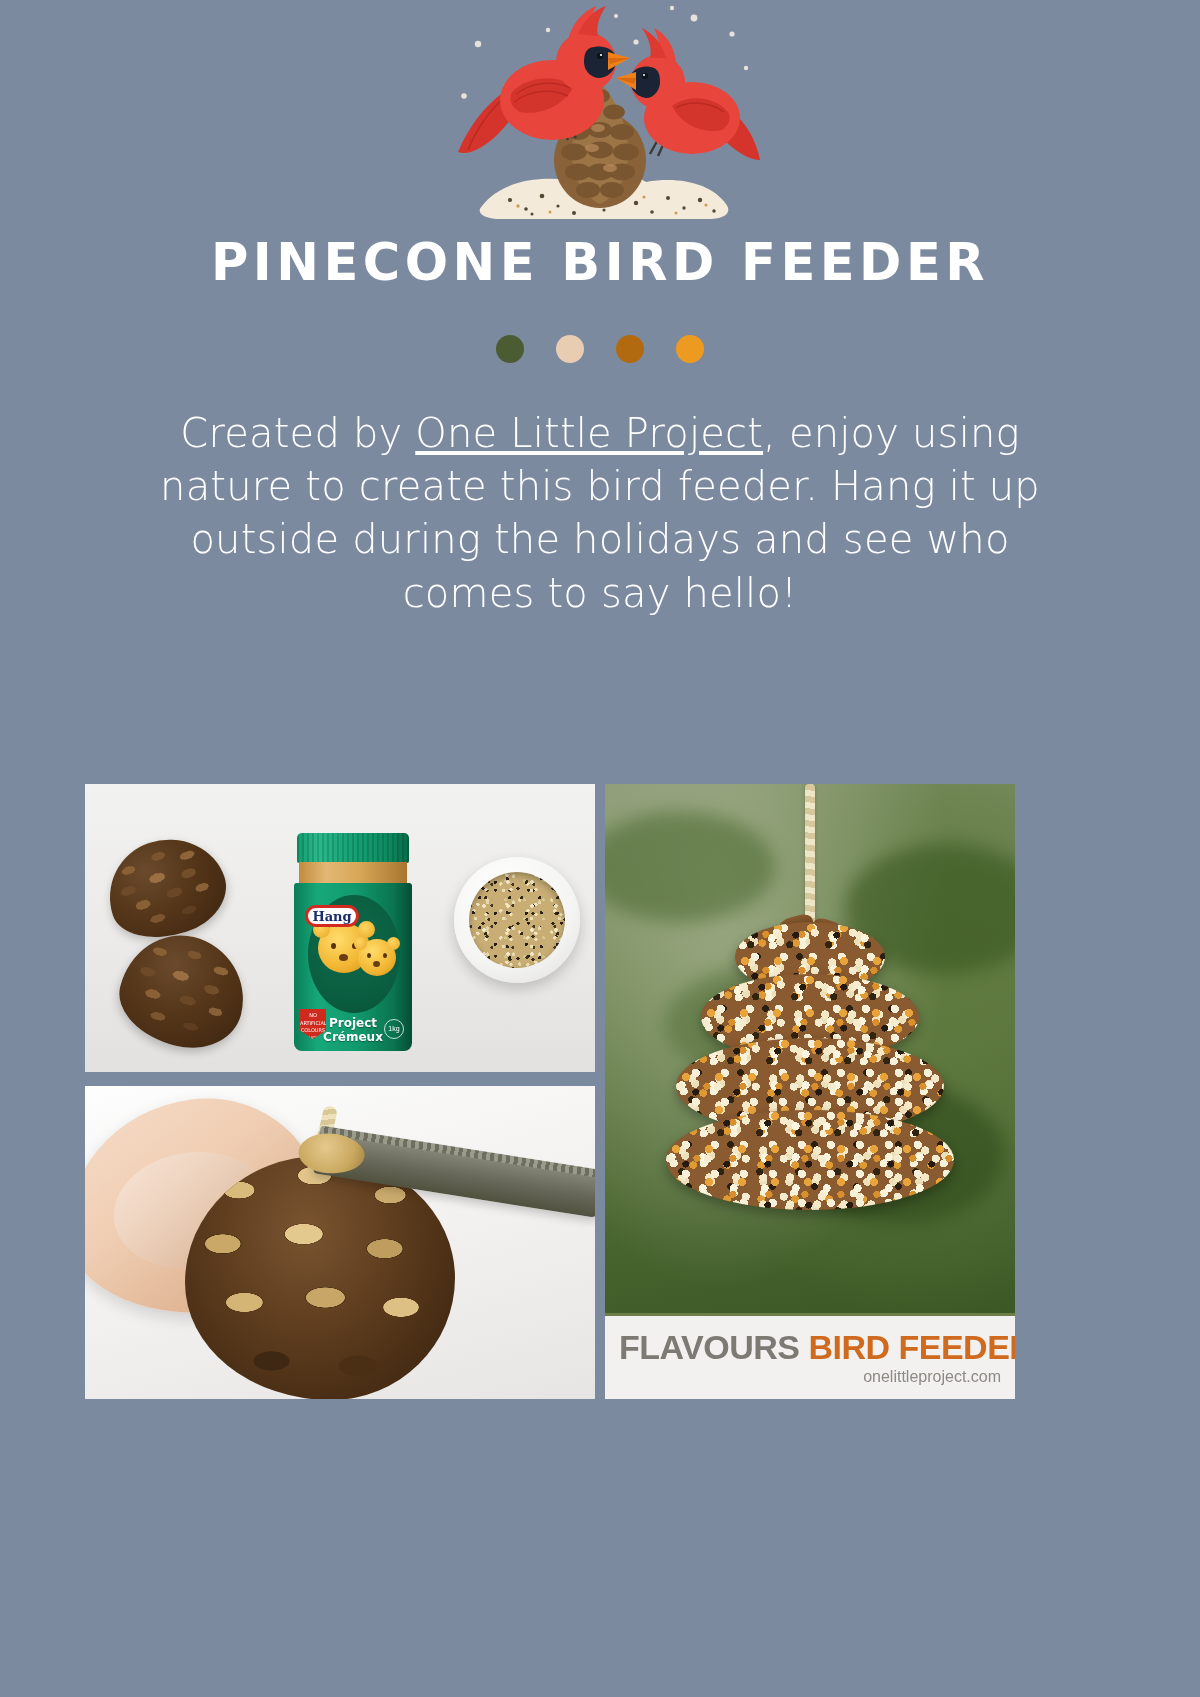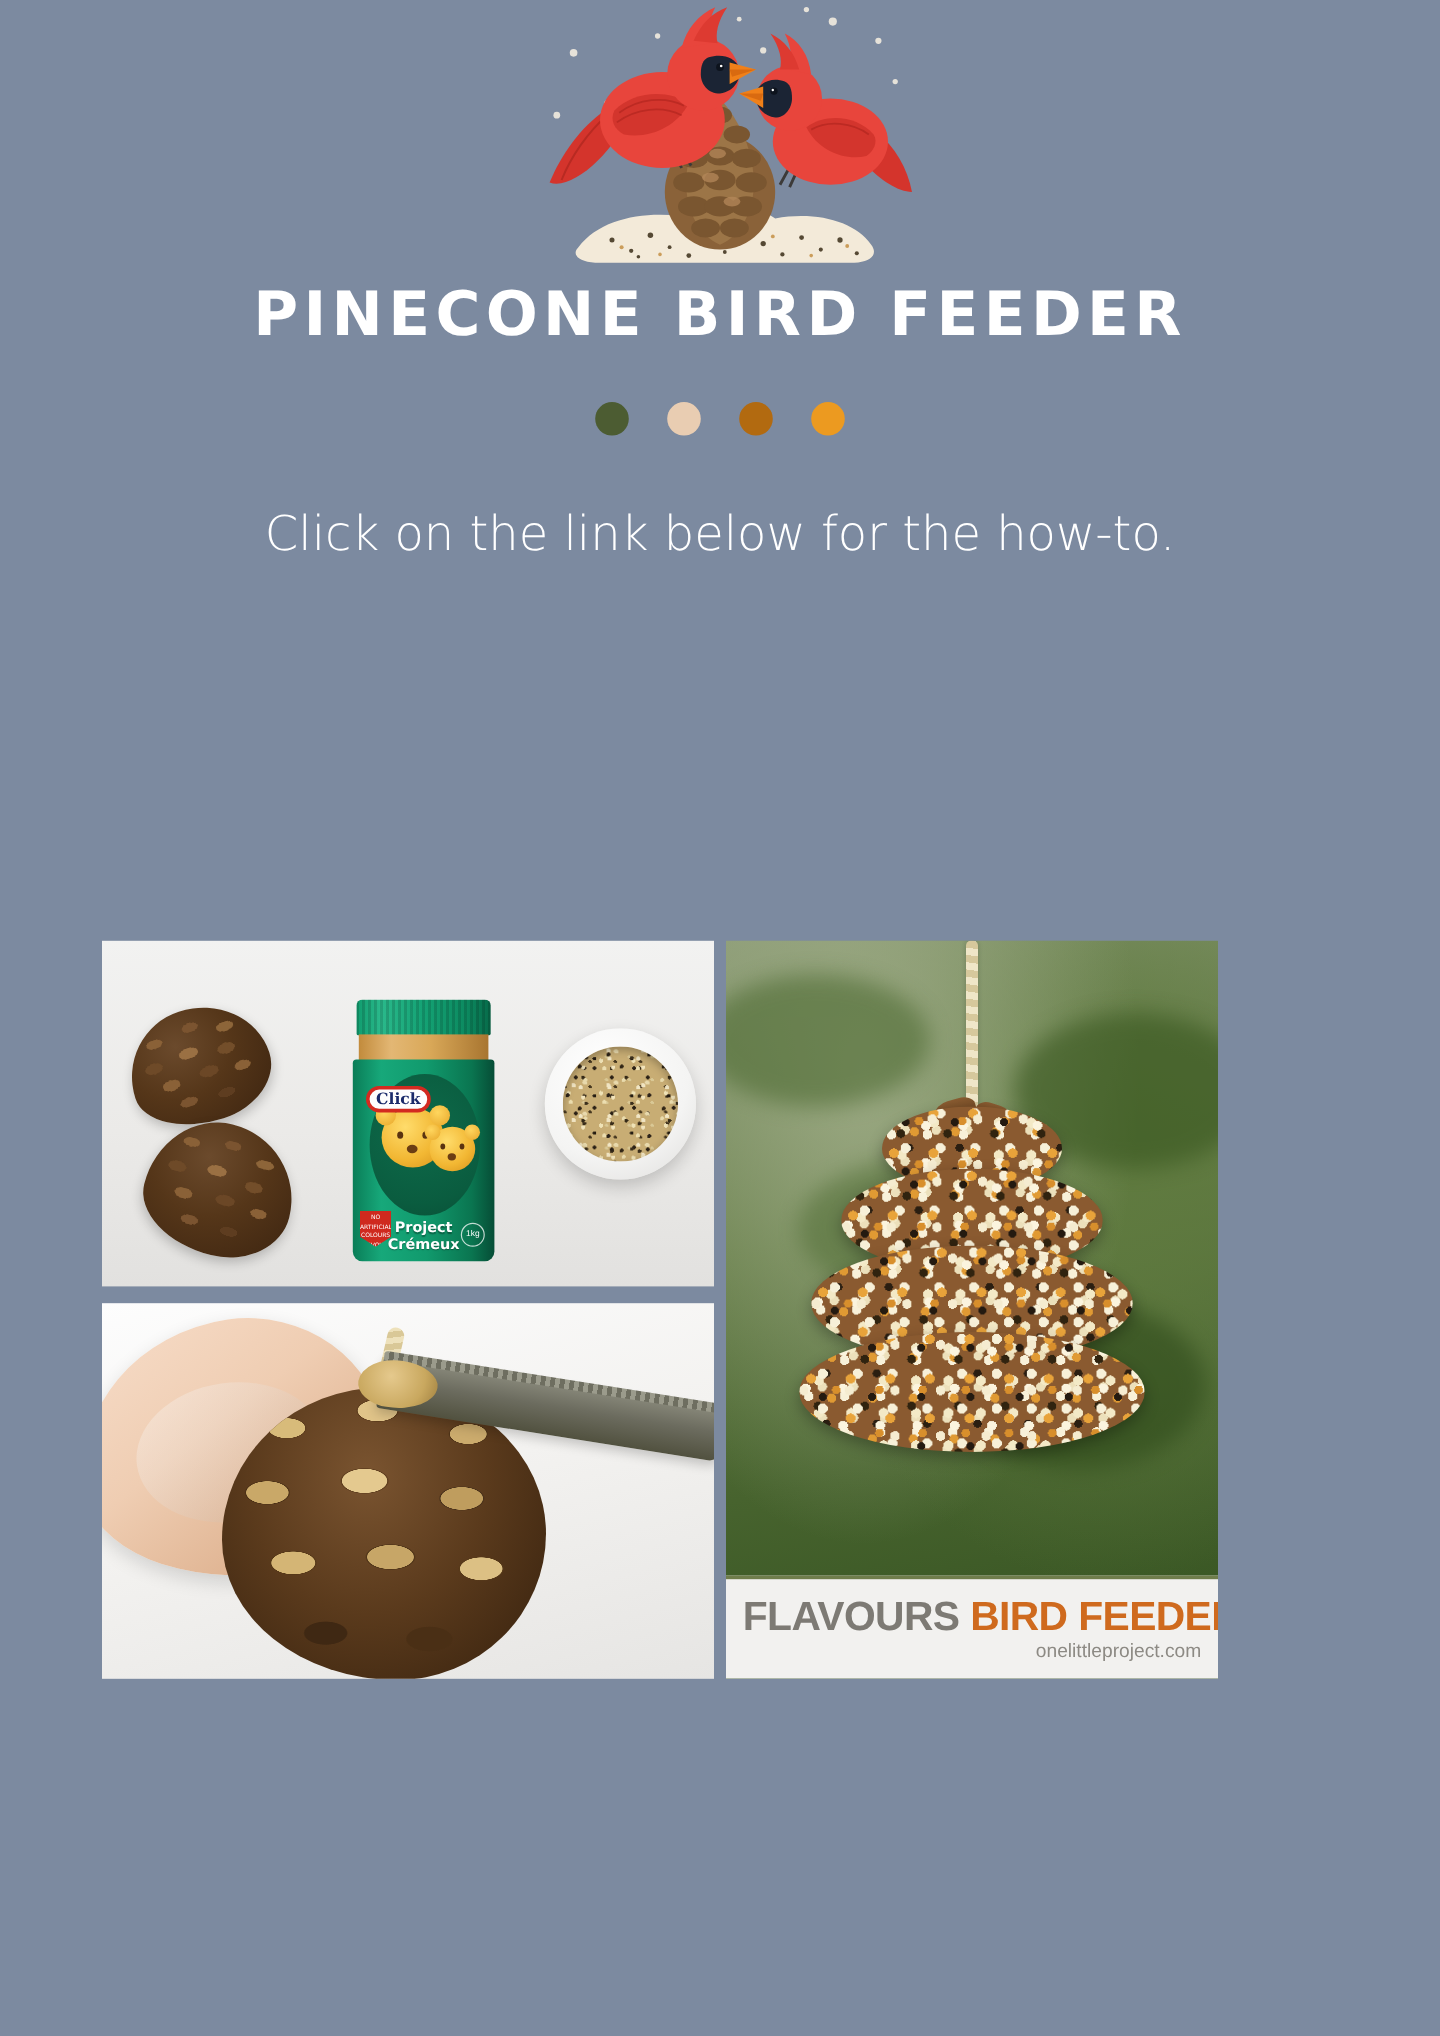--- a/index.html
+++ b/index.html
@@ -499,21 +499,21 @@
 <h1 class="title">PINECONE BIRD FEEDER</h1>
 
 <div class="dot-row">
   <span class="dot" style="background:#4c5c32"></span>
   <span class="dot" style="background:#e9cdb2"></span>
   <span class="dot" style="background:#b26a10"></span>
   <span class="dot" style="background:#ec9a20"></span>
 </div>
 
 <div class="copy-block">
-  <p class="copy-cta">Click on the link below for the how-to.</p>
+  <p class="copy-para"><span>Created by </span><a class="copy-link" href="#">One Little Project</a><span>, enjoy using nature to create this bird feeder. Hang it up outside during the holidays and see who comes to say hello!</span></p>
 </div>
 
 <div class="collage">
 
   <div class="photo ph-supplies">
     <div class="cone cone-a"></div>
     <div class="cone cone-b"></div>
 
     <div class="pb-jar">
       <div class="pb-lid"></div>
@@ -529,21 +529,21 @@
           <span class="bear-nose" style="left:21px;top:31px;width:9px;height:7px"></span>
         </div>
         <div class="bear bear-sm">
           <span class="bear-ear" style="left:-4px;top:-2px;width:13px;height:13px"></span>
           <span class="bear-ear" style="right:-4px;top:-2px;width:13px;height:13px"></span>
           <span class="bear-eye" style="left:9px;top:14px;width:4px;height:5px"></span>
           <span class="bear-eye" style="right:9px;top:14px;width:4px;height:5px"></span>
           <span class="bear-nose" style="left:15px;top:22px;width:7px;height:6px"></span>
         </div>
 
-        <div class="kraft-badge">Click</div>
+        <div class="kraft-badge">Hang</div>
 
         <div class="pb-redtag">NO ARTIFICIAL COLOURS FLAVOURS</div>
         <div class="pb-weight">1kg</div>
 
         <div class="pb-flavour">
           <div>Project</div>
           <div>Crémeux</div>
         </div>
       </div>
     </div>

